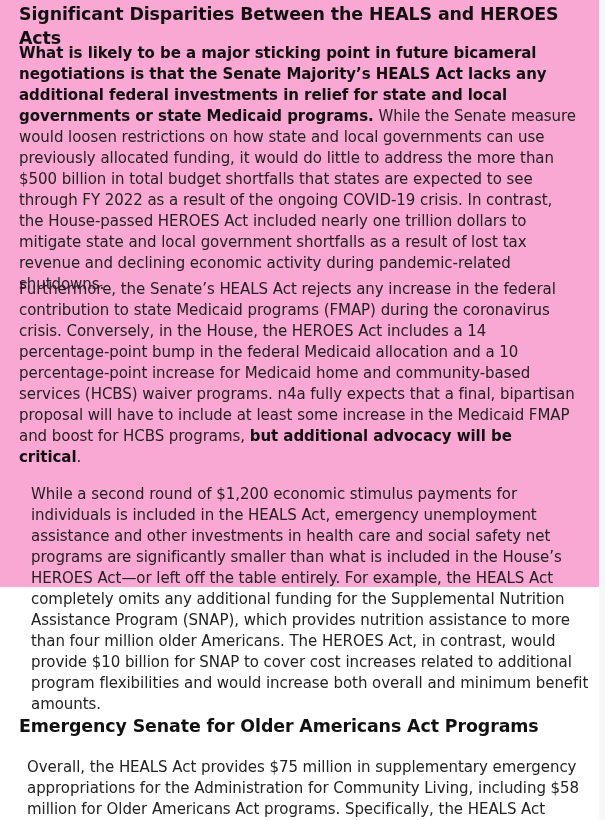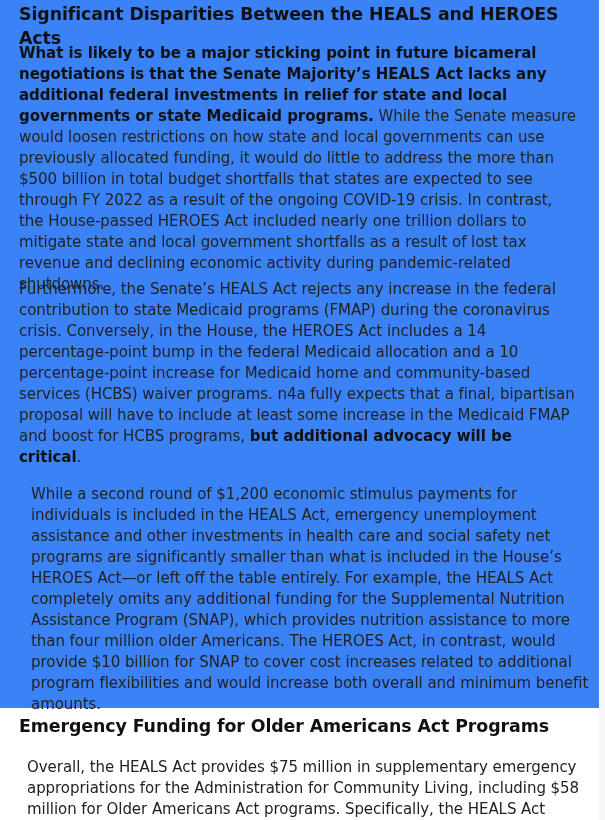--- a/index.html
+++ b/index.html
@@ -2,22 +2,22 @@
 <html><head>
   <meta charset="utf-8">
   <style>
     html, body { margin: 0; padding: 0; background: #ffffff; }
     body {
       width: 605px; height: 820px; overflow: hidden; position: relative;
       font-family: "DejaVu Sans", sans-serif;
       color: #222222;
     }
     .page {
-      position: absolute; left: 0; top: 0; width: 599px; height: 708px;
-      background: #3b82f6;
+      position: absolute; left: 0; top: 0; width: 599px; height: 587px;
+      background: #f9a8d4;
     }
     .edge {
       position: absolute; right: 0; top: 0; width: 6px; height: 820px;
       background: #f7f7f7;
     }
     .content {
       position: absolute; left: 19px; top: 0; width: 560px;
     }
     h2 {
       margin: 0; font-size: 17.4px; font-weight: bold; color: #111111;
@@ -41,18 +41,18 @@
 <div class="page">
   <div class="content">
     <h2 id="h1">Significant Disparities Between the HEALS and HEROES Acts</h2>
 
     <p id="p1"><strong>What is likely to be a major sticking point in future bicameral negotiations is that the Senate Majority’s HEALS Act lacks any additional federal investments in relief for state and local governments or state Medicaid programs.</strong><span> While the Senate measure would loosen restrictions on how state and local governments can use previously allocated funding, it would do little to address the more than $500 billion in total budget shortfalls that states are expected to see through FY 2022 as a result of the ongoing COVID-19 crisis. In contrast, the House-passed HEROES Act included nearly one trillion dollars to mitigate state and local government shortfalls as a result of lost tax revenue and declining economic activity during pandemic-related shutdowns.</span></p>
 
     <p id="p2"><span>Furthermore, the Senate’s HEALS Act rejects any increase in the federal contribution to state Medicaid programs (FMAP) during the coronavirus crisis. Conversely, in the House, the HEROES Act includes a 14 percentage-point bump in the federal Medicaid allocation and a 10 percentage-point increase for Medicaid home and community-based services (HCBS) waiver programs. n4a fully expects that a final, bipartisan proposal will have to include at least some increase in the Medicaid FMAP and boost for HCBS programs, </span><strong>but additional advocacy will be critical</strong><span>.</span></p>
 
     <p id="p3"><span>While a second round of $1,200 economic stimulus payments for individuals is included in the HEALS Act, emergency unemployment assistance and other investments in health care and social safety net programs are significantly smaller than what is included in the House’s HEROES Act—or left off the table entirely. For example, the HEALS Act completely omits any additional funding for the Supplemental Nutrition Assistance Program (SNAP), which provides nutrition assistance to more than four million older Americans. The HEROES Act, in contrast, would provide $10 billion for SNAP to cover cost increases related to additional program flexibilities and would increase both overall and minimum benefit amounts.</span></p>
 
-    <h2 id="h2">Emergency Funding for Older Americans Act Programs</h2>
+    <h2 id="h2">Emergency Senate for Older Americans Act Programs</h2>
 
     <p id="p4"><span>Overall, the HEALS Act provides $75 million in supplementary emergency appropriations for the Administration for Community Living, including $58 million for Older Americans Act programs. Specifically, the HEALS Act includes:</span></p>
   </div>
 </div>
 <div class="edge"></div>
 
 </body></html>

